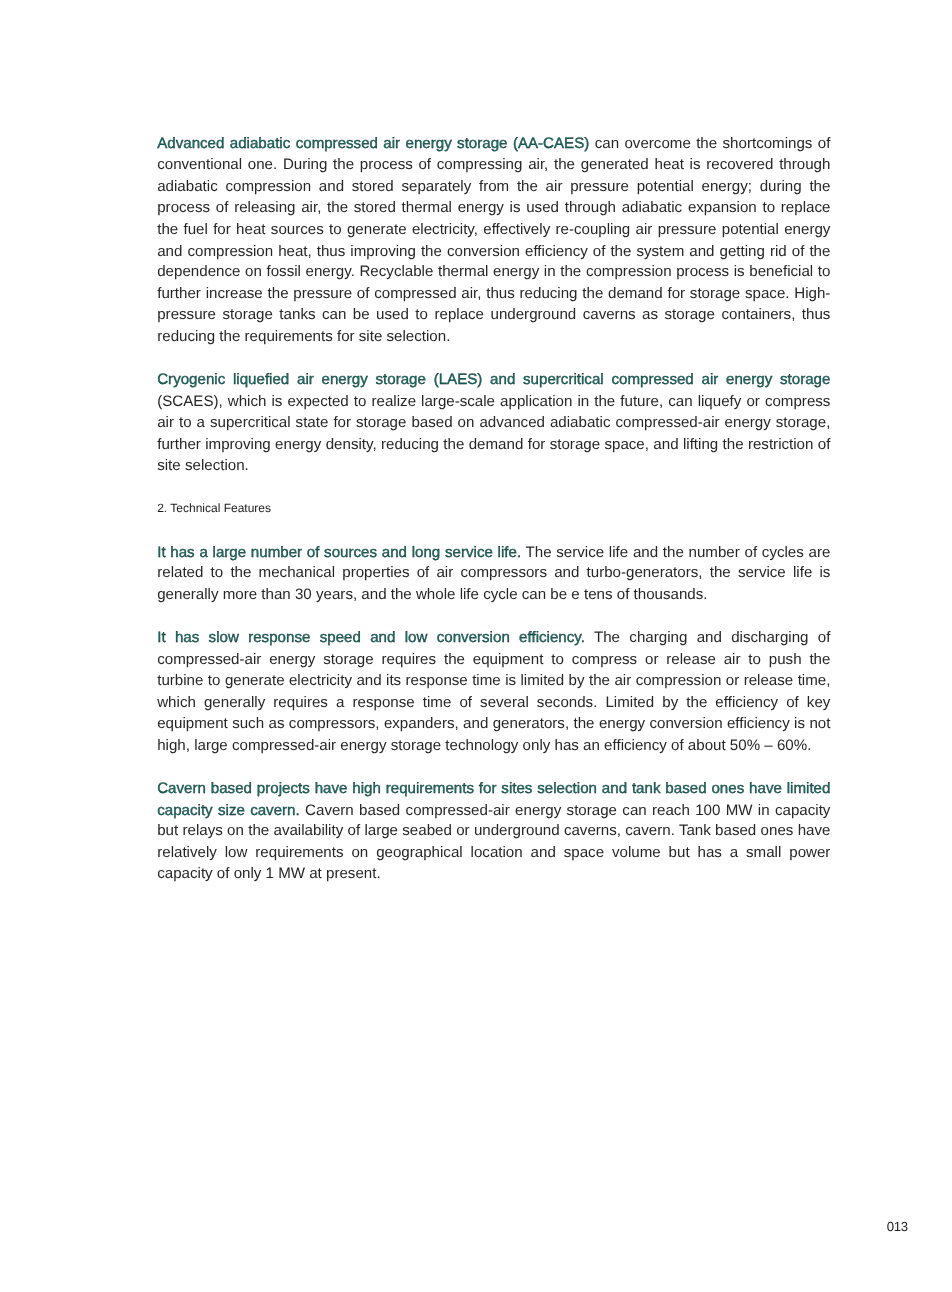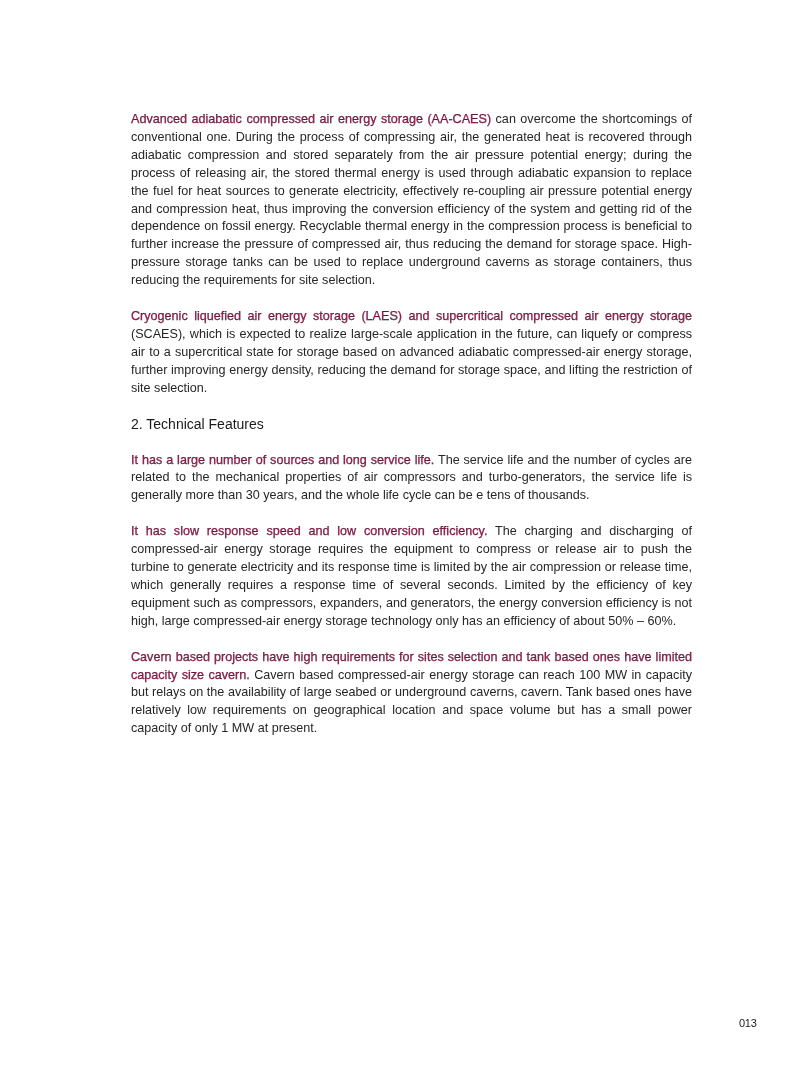--- a/index.html
+++ b/index.html
@@ -22,26 +22,26 @@
       width: 561px;
     }
     .para {
       font-size: 12.6px;
       line-height: 17.9px;
       text-align: justify;
       margin: 0 0 18px 0;
       color: #262626;
     }
     .para .lead {
-      color: #be185d;
+      color: #0f766e;
       font-weight: normal;
       -webkit-text-stroke: 0.25px #111111;
     }
     .heading {
-      font-size: 14px;
+      font-size: 10px;
       line-height: 17.9px;
       margin: 0 0 18px 0;
       color: #1a1a1a;
     }
     .page-number {
       position: absolute;
       left: 739px;
       top: 1017px;
       font-size: 11px;
       color: #222222;

